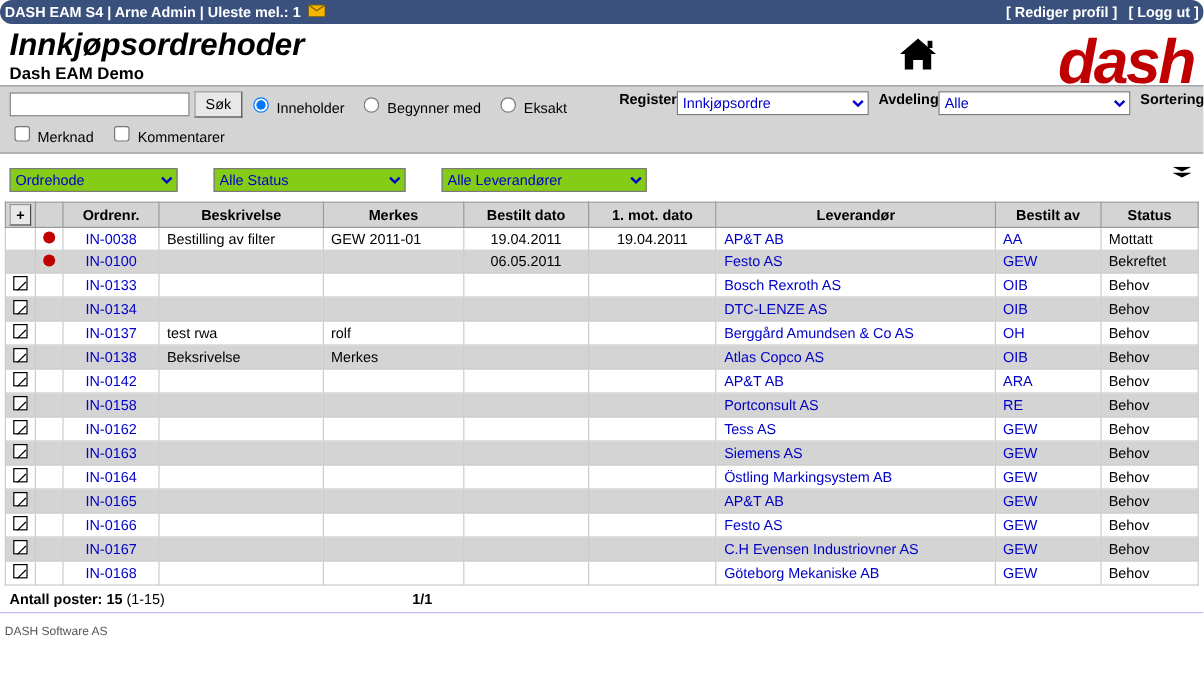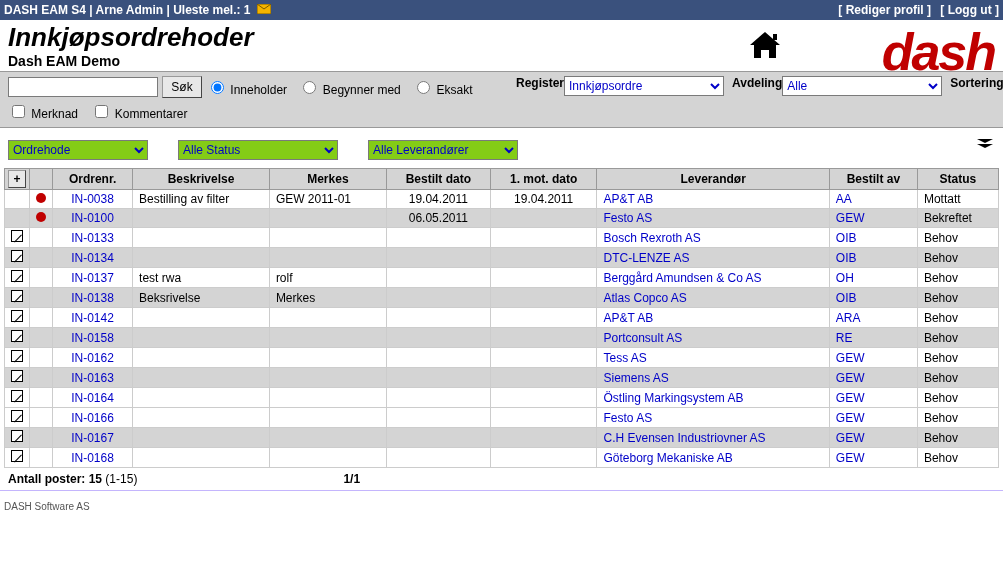--- a/index.html
+++ b/index.html
@@ -1,20 +1,20 @@
 <!DOCTYPE html>
 <html><head>
 <meta charset="utf-8">
 <style>
   * { box-sizing: border-box; }
   body { margin: 0; font-family: Arial, sans-serif; font-size: 12px; background: #fff; width: 1003px; }
   a { color: #0000c8; text-decoration: none; text-align: center; }
 
   
-  .topbar { background: #3a517d; color: #fff; display: flex; justify-content: space-between; align-items: center; height: 20px; padding: 0 4px; font-weight: bold; }
+  .topbar { background: #3a517d; color: #fff; display: flex; justify-content: space-between; align-items: center; height: 20px; padding: 0 4px; font-weight: bold; border-radius: 10px; }
   .topbar .mail-icon { display: inline-block; margin-left: 3px; vertical-align: middle; }
   .topbar .right a { color: #fff; margin-left: 6px; }
 
   
   .header-row { position: relative; padding: 2px 8px 0 8px; }
   .header-row h1 { margin: 0; font-size: 26px; font-weight: bold; font-style: italic; }
   .header-row .subtitle { font-size: 14px; font-weight: bold; margin: 0 0 2px 0; }
   .home-icon { position: absolute; right: 220px; top: 10px; }
   .logo { position: absolute; right: 8px; top: 6px; font-size: 52px; font-weight: bold; font-style: italic; color: #c00000; letter-spacing: -2px; line-height: 1; font-family: Arial, sans-serif; }
 
@@ -111,21 +111,21 @@
   </div>
   <div class="dd-block">
     <span>Sortering</span>
     <select><option>Ordrenr. +</option></select>
   </div>
 </div>
 
 <div class="filter-row">
   <select style="width:140px"><option>Ordrehode</option></select>
   <select style="width:160px"><option>Alle Status</option></select>
-  <select style="width:150px"><option>Alle Leverandører</option></select>
+  <select style="width:171px"><option>Alle Leverandører</option></select>
   <span class="tri">
     <svg width="16" height="10">
         <path d="M0 0 L16 0 L8 4 Z" fill="#000"></path>
         <path d="M0 5 L16 5 L8 9 Z" fill="#000"></path>
       </svg>
   </span>
 </div>
 
 <table class="grid">
   <thead>
@@ -268,20 +268,32 @@
         <td class="icon-cell"></td>
         <td class="center"><a href="#">IN-0164</a></td>
         <td></td>
         <td></td>
         <td class="center"></td>
         <td class="center"></td>
         <td><a href="#">Östling Markingsystem AB</a></td>
         <td><a href="#">GEW</a></td>
         <td>Behov</td>
       </tr>
+      <tr class="even">
+        <td class="icon-cell"><span class="pencil"></span></td>
+        <td class="icon-cell"></td>
+        <td class="center"><a href="#">IN-0165</a></td>
+        <td></td>
+        <td></td>
+        <td class="center"></td>
+        <td class="center"></td>
+        <td><a href="#">AP&amp;T AB</a></td>
+        <td><a href="#">GEW</a></td>
+        <td>Behov</td>
+      </tr>
       <tr class="odd">
         <td class="icon-cell"><span class="pencil"></span></td>
         <td class="icon-cell"></td>
         <td class="center"><a href="#">IN-0166</a></td>
         <td></td>
         <td></td>
         <td class="center"></td>
         <td class="center"></td>
         <td><a href="#">Festo AS</a></td>
         <td><a href="#">GEW</a></td>

